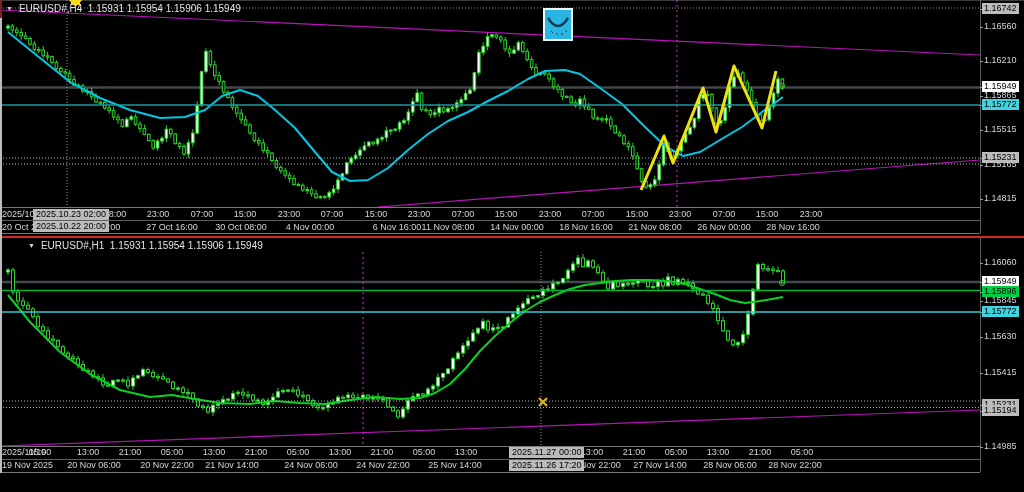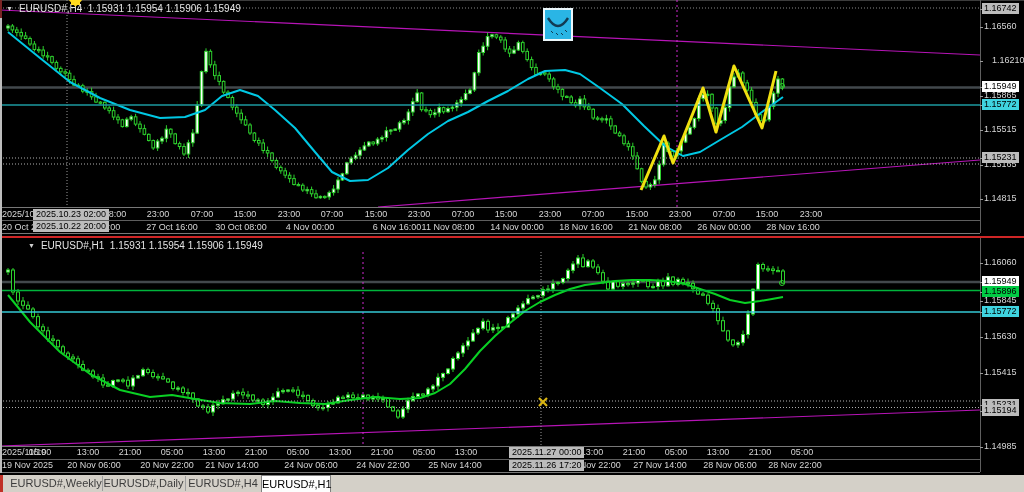--- a/index.html
+++ b/index.html
@@ -467,21 +467,21 @@
     <div class="timebox" style="left:33px;top:209px;">2025.10.23 02:00</div>
     <div class="timebox" style="left:33px;top:221px;">2025.10.22 20:00</div>
 
     <div class="vscale-sep" style="height:233px;"></div>
     <div id="t-scale" class="abs" style="left:0;top:0;width:1024px;height:236px;pointer-events:none;">
         <div class="ptick" style="top: 9px;"></div>
         <div class="pricelabel boxed" style="top: 3px; background: rgb(188, 188, 188);">1.16742</div>
         <div class="ptick" style="top: 27px;"></div>
         <div class="pricelabel" style="top: 21px;">1.16560</div>
         <div class="ptick" style="top: 61px;"></div>
-        <div class="pricelabel" style="top: 55px; margin-left: 8px;">1.16210</div>
+        <div class="pricelabel" style="top: 55px;">1.16210</div>
         <div class="ptick" style="top: 87px;"></div>
         <div class="pricelabel boxed" style="top: 81px; background: rgb(255, 255, 255);">1.15949</div>
         <div class="ptick" style="top: 96px;"></div>
         <div class="pricelabel" style="top: 90px;">1.15865</div>
         <div class="ptick" style="top: 105px;"></div>
         <div class="pricelabel boxed" style="top: 99px; background: rgb(63, 212, 224);">1.15772</div>
         <div class="ptick" style="top: 130px;"></div>
         <div class="pricelabel" style="top: 124px;">1.15515</div>
         <div class="ptick" style="top: 165px;"></div>
         <div class="pricelabel" style="top: 159px;">1.15165</div>
@@ -890,20 +890,13 @@
         <div class="ptick" style="top: 411px;"></div>
         <div class="pricelabel boxed" style="top: 405px; background: rgb(188, 188, 188);">1.15194</div>
         <div class="ptick" style="top: 447px;"></div>
         <div class="pricelabel" style="top: 441px;">1.14985</div>
       </div>
   </div>
 
   <div class="edge-strip" style="top:0;height:18px;background:#7a2424;"></div>
   <div class="edge-strip" style="top:18px;height:455px;background:#bdbdbd;"></div>
 
-  <div id="tabbar">
-    <div class="abs" style="left:0;top:0;width:3px;height:17px;background:#c03026;"></div>
-  <div class="tab" style="left: 10px; width: 92px;">EURUSD#,Weekly</div>
-      <div class="tab" style="left: 102px; width: 83px;">EURUSD#,Daily</div>
-      <div class="tab" style="left: 185px; width: 76px;">EURUSD#,H4</div>
-      <div class="tab active" style="left: 261px; width: 68px;">EURUSD#,H1</div>
-    </div>
 </div>
 
 </body></html>

